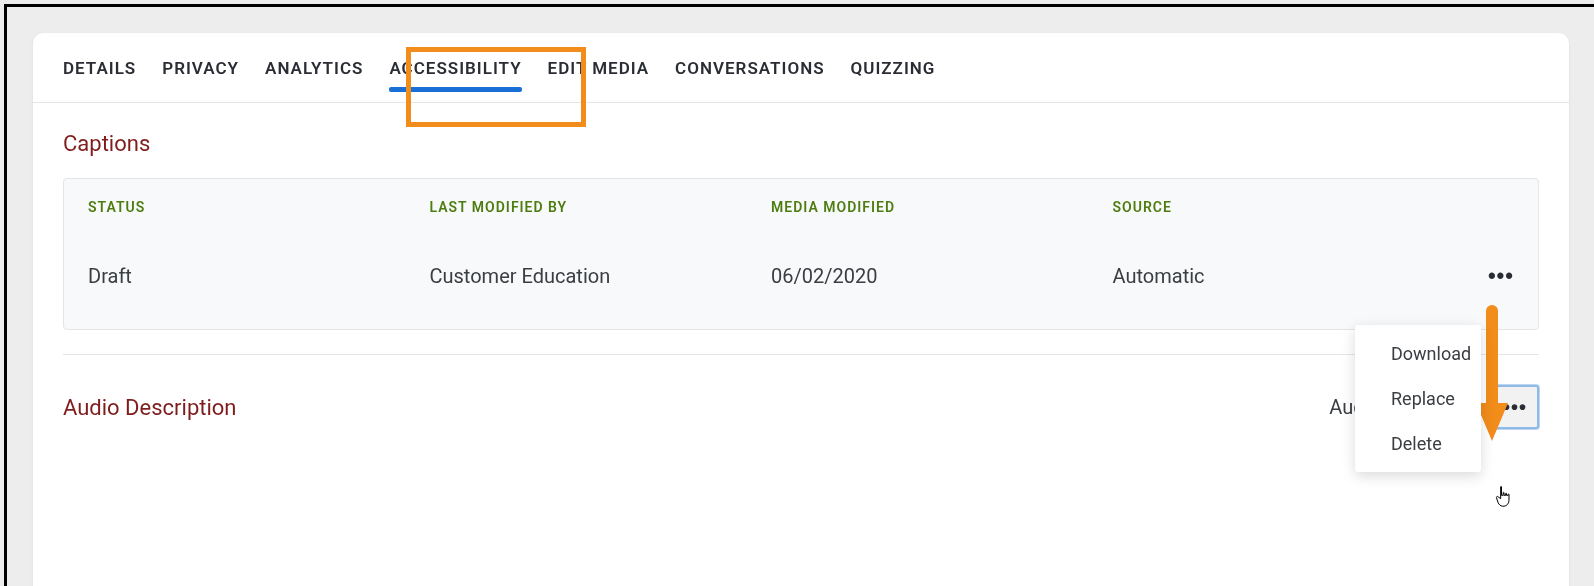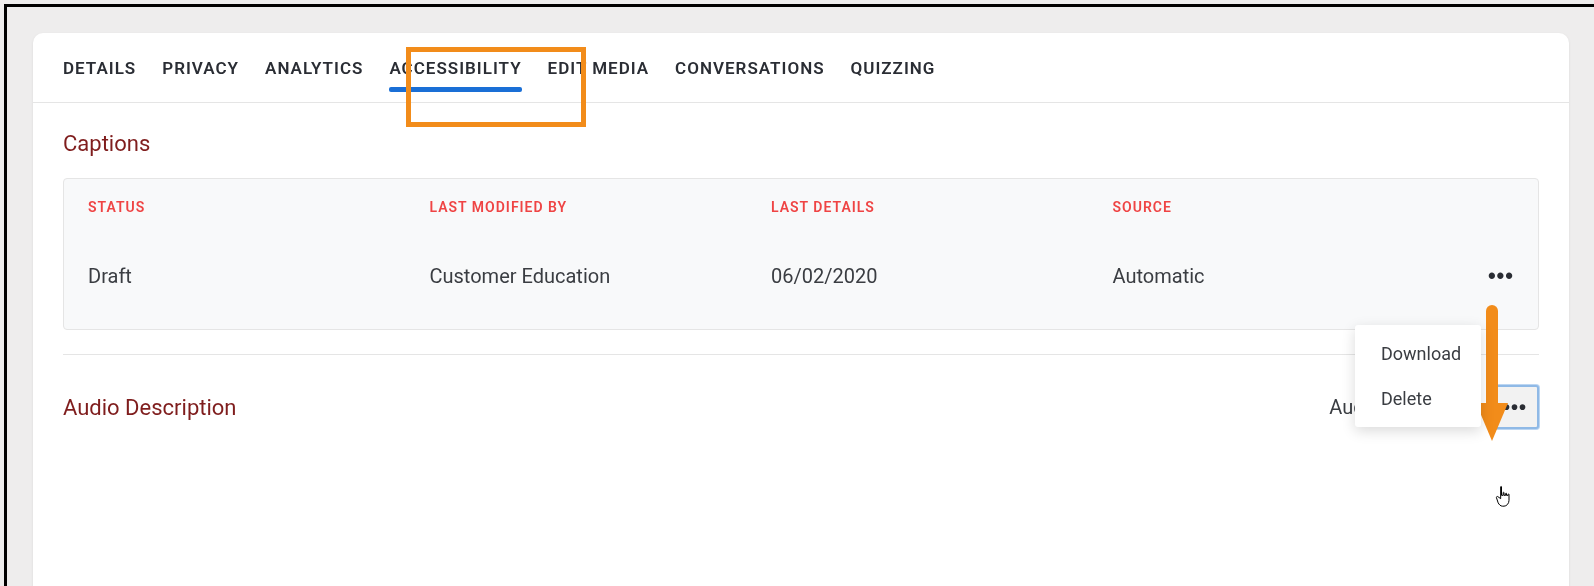--- a/index.html
+++ b/index.html
@@ -105,21 +105,21 @@
     border-radius: 4px;
     background: #f8f9fa;
   }
   .table-header {
     display: grid;
     grid-template-columns: 1fr 1fr 1fr 1fr 60px;
     padding: 20px 24px;
     font-size: 14px;
     font-weight: 600;
     letter-spacing: 1px;
-    color: #ef4444;
+    color: #4d7c0f;
   }
   .table-row {
     display: grid;
     grid-template-columns: 1fr 1fr 1fr 1fr 60px;
     padding: 28px 24px 40px 24px;
     font-size: 20px;
     color: #3a3d42;
     align-items: center;
   }
   .more-cell {
@@ -174,21 +174,21 @@
     box-shadow: 0 0 0 1px #bcd6f2;
   }
   .dropdown {
     position: absolute;
     right: 58px;
     top: -60px;
     width: 126px;
     background: #fff;
     box-shadow: 0 4px 14px rgba(0,0,0,0.15);
     border-radius: 3px;
-    padding: 6px 8px;
+    padding: 6px 18px;
     z-index: 10;
   }
   .dropdown-item {
     padding: 12px 18px;
     font-size: 18px;
     color: #3a3d42;
     cursor: pointer;
   }
   .arrow-annotation {
     position: absolute;
@@ -220,21 +220,21 @@
 
     <div class="content">
       <div class="section-header">
         <div class="section-title">Captions</div>
       </div>
 
       <div class="table">
         <div class="table-header">
           <div>STATUS</div>
           <div>LAST MODIFIED BY</div>
-          <div>LAST DETAILS</div>
+          <div>MEDIA MODIFIED</div>
           <div>SOURCE</div>
           <div></div>
         </div>
         <div class="table-row">
           <div>Draft</div>
           <div>Customer Education</div>
           <div>06/02/2020</div>
           <div>Automatic</div>
           <div class="more-cell">
             <button class="more-btn">
@@ -247,20 +247,21 @@
       <hr class="divider">
     </div>
 
     <div class="audio-row">
       <div class="section-title">Audio Description</div>
       <div class="audio-right">
         <div class="audio-label">AudioDescriptio</div>
         <div class="audio-more-wrap">
           <div class="dropdown">
             <div class="dropdown-item">Download</div>
+            <div class="dropdown-item">Replace</div>
             <div class="dropdown-item">Delete</div>
           </div>
           <button class="audio-more-btn">
             <span>•••</span>
           </button>
         </div>
       </div>
     </div>
 
   </div>

